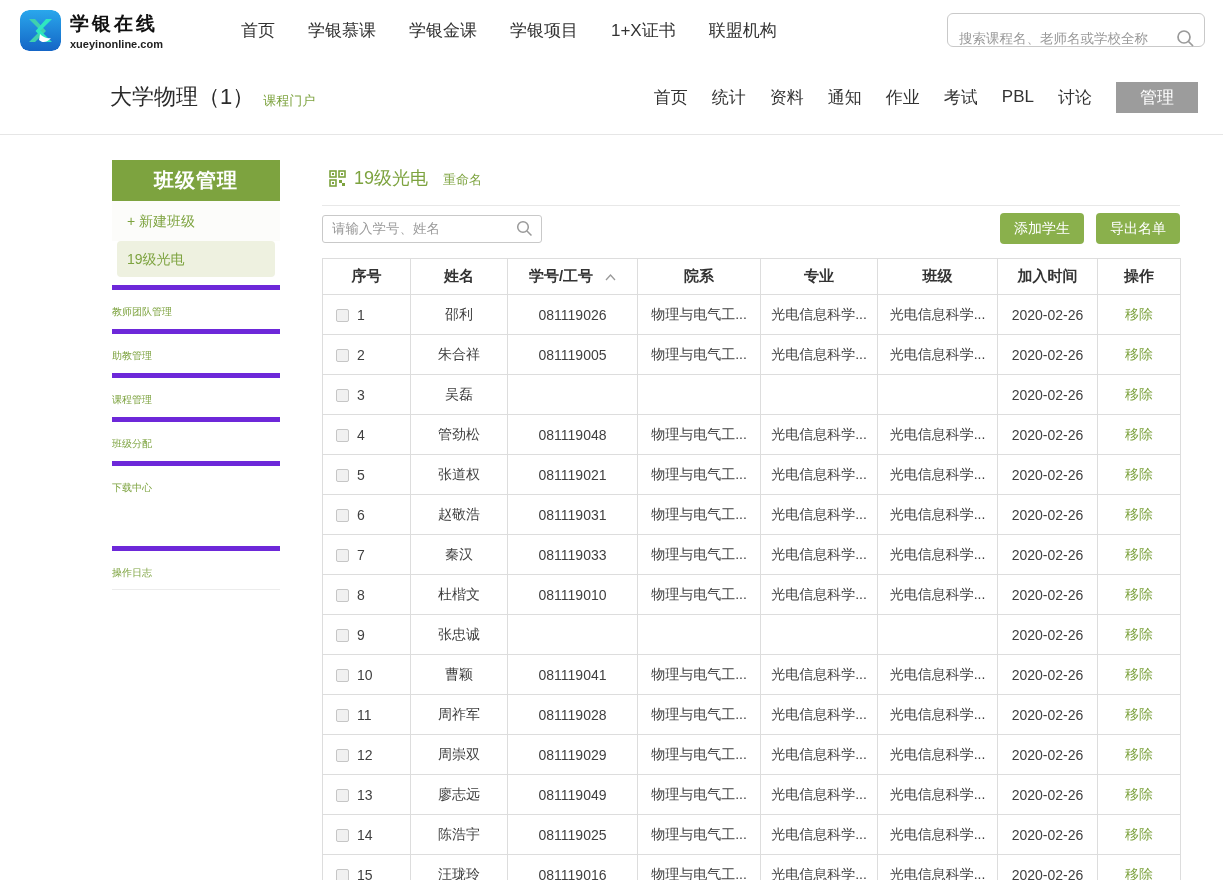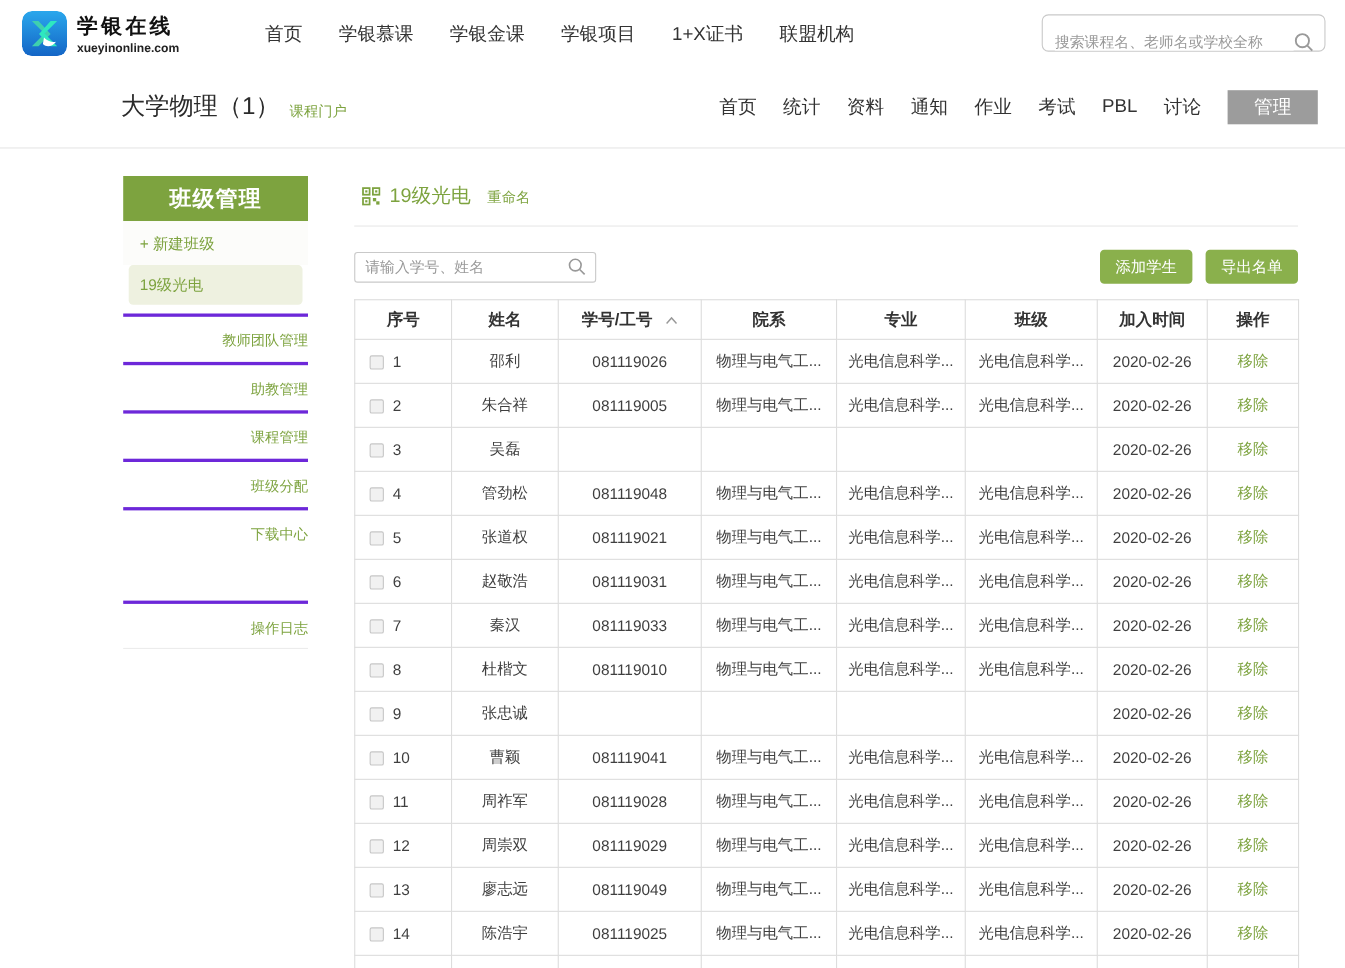--- a/index.html
+++ b/index.html
@@ -38,33 +38,33 @@
   
   .sidebar { width:168px; flex:0 0 auto; }
   .sb-header { height:41px; background:var(--accent-green); color:#fff;
     font-size:20px; font-weight:bold; display:flex; align-items:center;
     justify-content:center; letter-spacing:1px; cursor:pointer; }
   .sb-new { height:40px; line-height:40px; padding-left:15px; font-size:14px;
     color:var(--accent-green); background:#fcfcfa; cursor:pointer; }
   .sb-active { margin:0 5px 8px 5px; height:36px; line-height:36px;
     border-radius:4px; background:var(--light-green-bg); padding-left:10px;
     font-size:14px; color:var(--accent-green); cursor:pointer; }
-  .sb-item { height:44px; line-height:44px; text-align:right; font-size:13px;
-    color:var(--accent-green); border-top:3px solid #6d28d9; cursor:pointer; }
+  .sb-item { height:44px; line-height:44px; text-align:left; font-size:10px;
+    color:var(--accent-green); border-top:5px solid #6d28d9; cursor:pointer; }
   .sb-item:last-child { border-bottom:1px solid #ececec;margin-top:41px; }
 
   
   .main { width:858px; margin-left:42px; }
   .section-head { display:flex; align-items:center; padding-left:7px; margin-top:6px; }
   .qr-icon { width:17px; height:17px; }
   .class-name { font-size:18px; color:var(--accent-green); margin-left:8px; }
   .rename-link { font-size:13px; color:var(--accent-green); margin-left:15px;
     margin-top:3px; cursor:pointer; }
   .divider { height:1px; background:#e8e8e8; margin-top:15px; }
-  .controls { display:flex; align-items:center; margin-top:21px;justify-content:center; }
+  .controls { display:flex; align-items:center; margin-top:7px;justify-content:center; }
   .tbl-search { width:220px; height:28px; border:1px solid #c9c9c9; border-radius:3px;
     display:flex; align-items:center; padding:0 8px 0 9px; }
   .tbl-search input { border:none; outline:none; flex:1; font-size:13.5px;
     font-family:inherit; color:#333; min-width:0; }
   .tbl-search input::placeholder { color:#999; }
   .btns { margin-left:auto; display:flex; gap:12px; }
   .btn { height:31px; line-height:31px; padding:0 14px; border-radius:4px;
     background:var(--button-green); color:#fff; font-size:14px; border:none;
     cursor:pointer; font-family:inherit; }
 

